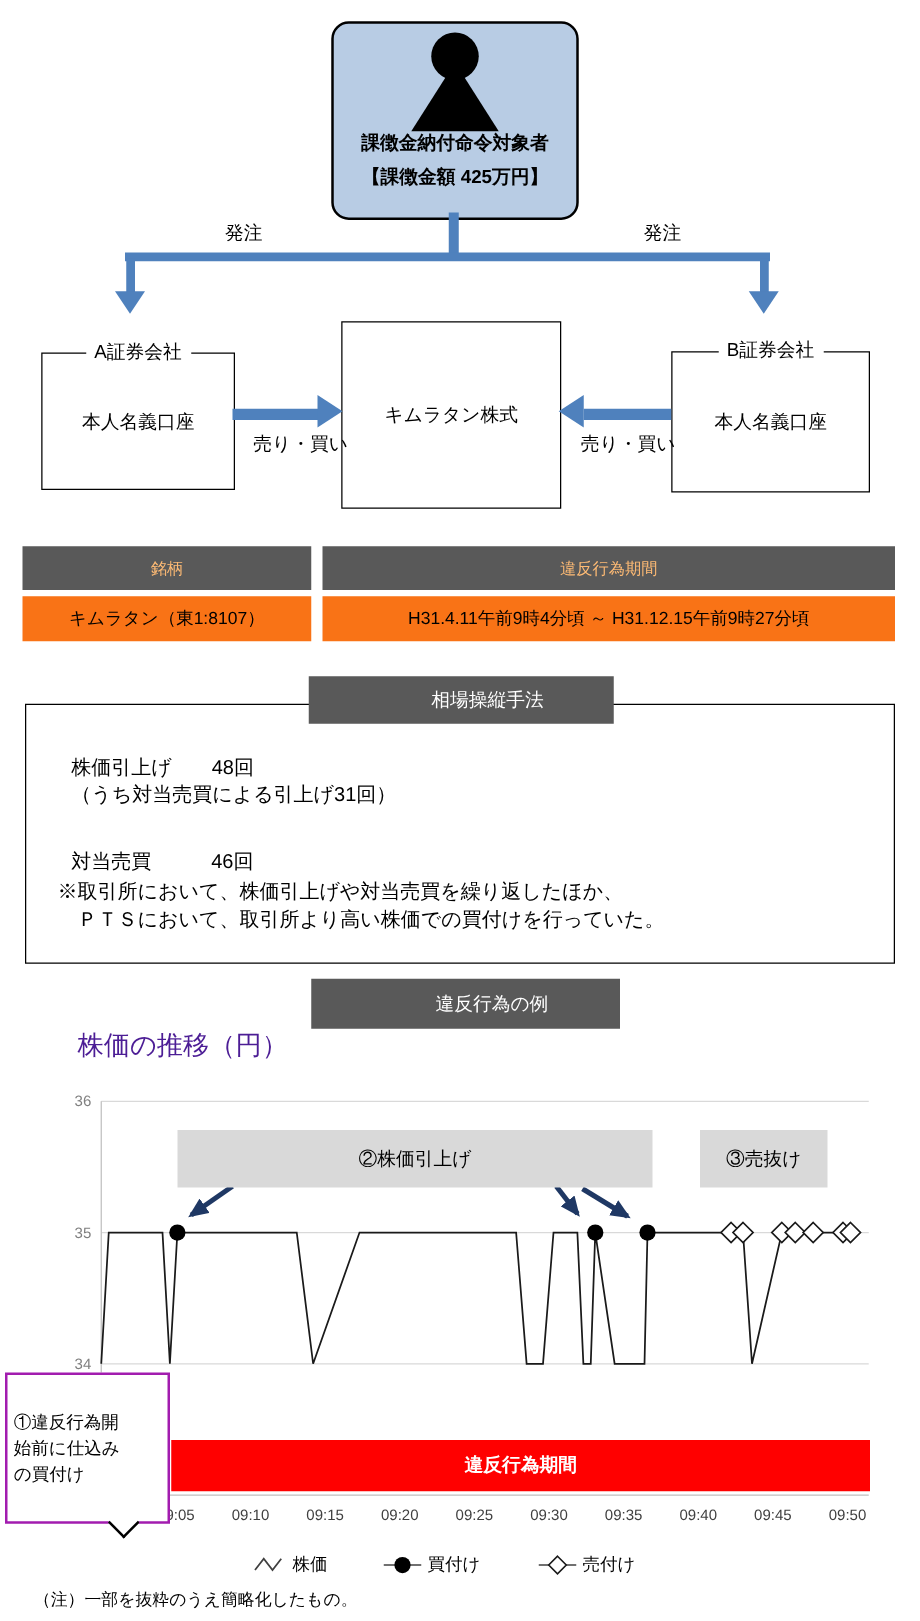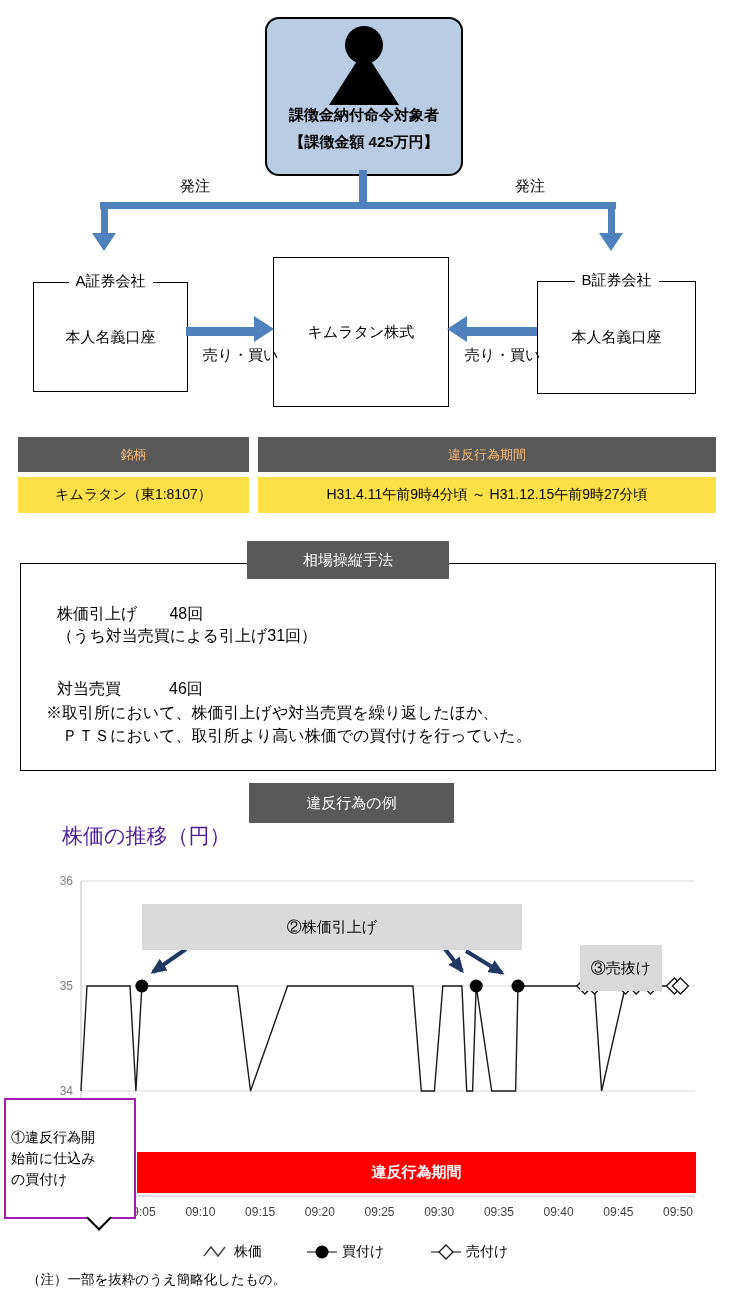--- a/index.html
+++ b/index.html
@@ -31,37 +31,37 @@
   .shaft{background:#4f81bd;height:9px;top:327px;width:70px;}
   .head-r{left:254px;top:316px;width:0;height:0;border-top:13px solid transparent;
     border-bottom:13px solid transparent;border-left:20px solid #4f81bd;}
   .head-l{left:447px;top:316px;width:0;height:0;border-top:13px solid transparent;
     border-bottom:13px solid transparent;border-right:20px solid #4f81bd;}
   .trade-l{left:193px;top:346px;width:95px;text-align:center;}
   .trade-r{left:455px;top:346px;width:95px;text-align:center;}
 
   
   .th{background:#595959;color:#fdba74;font-size:13px;top:437px;height:35px;}
-  .td{background:#fde047;color:#000;font-size:14px;top:477px;height:36px;}
+  .td{background:#f97316;color:#000;font-size:14px;top:477px;height:36px;}
   .col1{left:18px;width:231px;}
   .col2{left:258px;width:458px;}
 
   
   .method-outer{left:20px;top:563px;width:694px;height:206px;border:1.6px solid #000;background:#fff;}
-  .gray-tab{background:#595959;color:#fff;font-size:15px;}
+  .gray-tab{background:#595959;color:#fff;font-size:15px;padding-left:42px;}
   .method-tab{left:247px;top:541px;width:202px;height:38px;}
   .mline{font-size:16px;white-space:pre;}
 
   
   .example-tab{left:249px;top:783px;width:205px;height:40px;}
   .chart-title{left:62px;top:822px;font-size:21px;color:#4c1d95;}
   #chart-svg{left:0;top:850px;}
   .ann-box{background:#d9d9d9;top:904px;height:46px;font-size:15px;}
   .ann2{left:142px;width:380px;}
-  .ann3{left:580px;width:82px;margin-top:41px;}
+  .ann3{left:560px;width:102px;}
   .violation-bar{left:137px;top:1152px;width:559px;height:41px;background:#ff0000;
     color:#fff;font-weight:bold;font-size:15px;}
   .callout{left:4px;top:1098px;width:118px;background:#fff;border:2px solid #a21caf;
     padding:6px 5px;font-size:14px;line-height:1.5;white-space:pre-line;}
   .callout .tail{position:absolute;left:84px;bottom:-10px;width:16px;height:16px;background:#fff;
     border-right:2px solid #000;border-bottom:2px solid #000;transform:rotate(45deg);}
   .legend-item{display:flex;align-items:center;gap:4px;top:1242px;height:20px;font-size:14px;}
   .lg1{left:202px;} .lg2{left:306px;} .lg3{left:430px;}
   .note{left:27px;top:1271px;font-size:13.5px;}
 </style>

